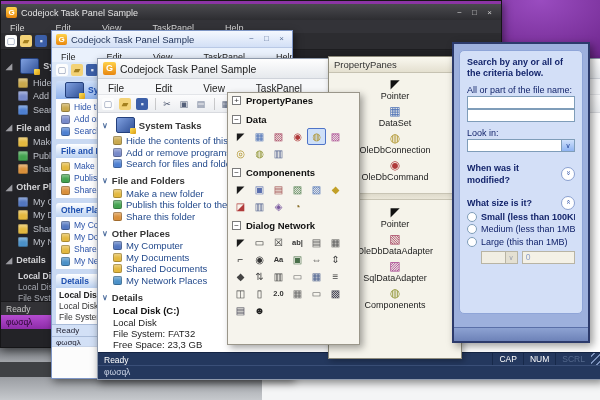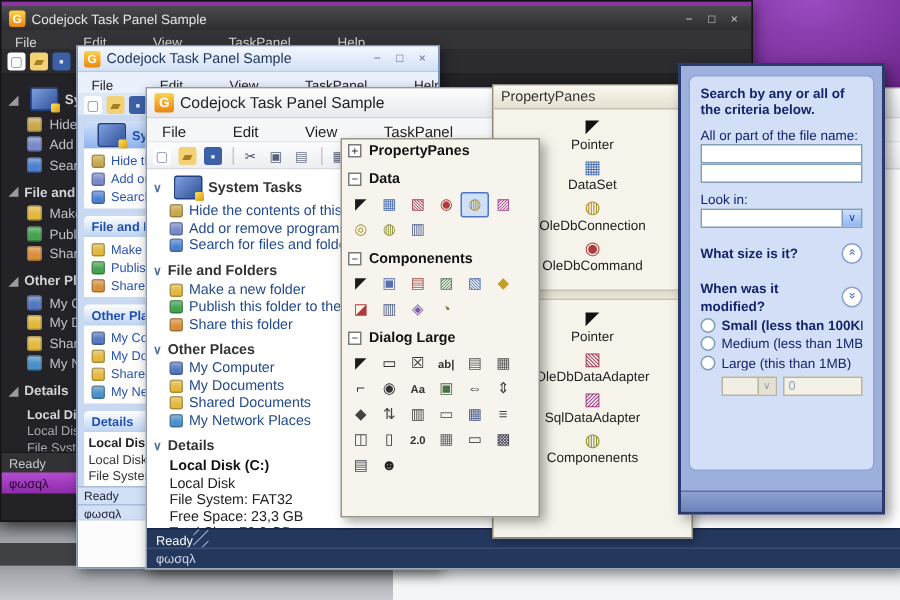--- a/index.html
+++ b/index.html
@@ -576,20 +576,25 @@
             <div class="dl">Local Disk</div>
             <div class="dl">File System: FAT32</div>
             <div class="dl">Free Space: 23,3 GB</div>
             <div class="dl">Total Size: 76,2 GB</div>
           </div>
       </div>
     </div>
   </div>
   <div class="sbar">
     <span class="rdy">Ready</span>
+    <span class="keys">
+        <span class="key" data-on="true">CAP</span>
+        <span class="key" data-on="true">NUM</span>
+        <span class="key" data-on="false">SCRL</span>
+      </span>
     <span class="grip"></span>
   </div>
   <div class="sbar2"><span>φωσqλ</span></div>
 </section>
 
 <section class="w propwin">
   <div class="cap">PropertyPanes</div>
   <div>
     <div class="pg">
       <div>
@@ -739,21 +744,21 @@
 
         <span class="tbx-it">
           <span class="g" style="color: rgb(138, 111, 42);">◔</span>
         </span>
       </div>
     </div>
 
     <div class="tbx-grp">
       <div class="tbx-head">
         <span class="tbx-toggle">−</span>
-        <span class="tbx-label">Dialog Large</span>
+        <span class="tbx-label">Dialog Network</span>
       </div>
       <div class="tbx-grid">
         <span class="tbx-it">
           <span class="g" style="color: rgb(27, 27, 27);">◤</span>
         </span>
 
         <span class="tbx-it">
           <span class="g" style="color: rgb(51, 51, 51);">▭</span>
         </span>
 
@@ -862,26 +867,26 @@
     <div class="sh">Search by any or all of the criteria below.</div>
     <div class="slab">All or part of the file name:</div>
     <input class="inp" value="" style="">
     <input class="inp" value="" style="">
     <div class="slab">Look in:</div>
     <div class="dd">
       <span class="val"></span>
       <span class="da">∨</span>
     </div>
     <div class="secrow">
+      <span class="st">When was it modified?</span>
+      <span class="rup"><span class="rg">»</span></span>
+    </div>
+    <div class="secrow">
       <span class="st">What size is it?</span>
       <span class="rup"><span class="rg">«</span></span>
-    </div>
-    <div class="secrow">
-      <span class="st">When was it modified?</span>
-      <span class="rup"><span class="rg">»</span></span>
     </div>
     <div>
 
       <div class="ropt" data-b="true">
         <span class="rc"></span>
         <span class="rl">Small (less than 100KB)</span>
       </div>
 
       <div class="ropt">
         <span class="rc"></span>

